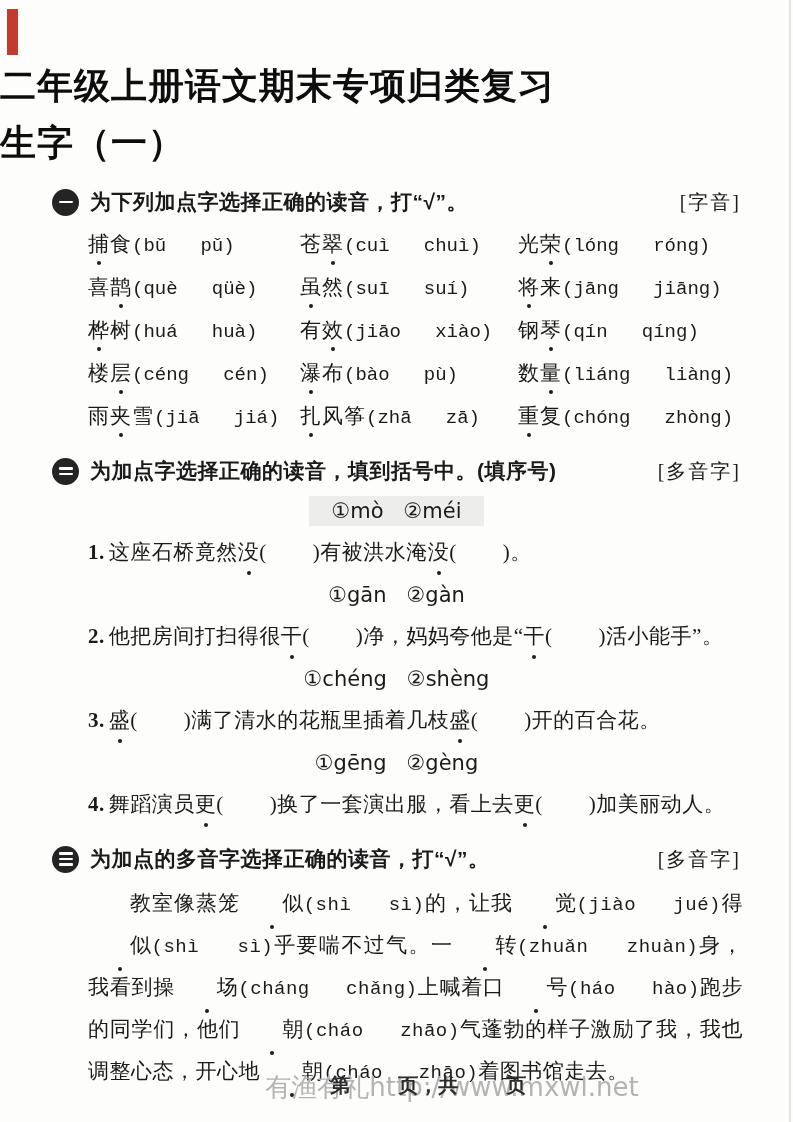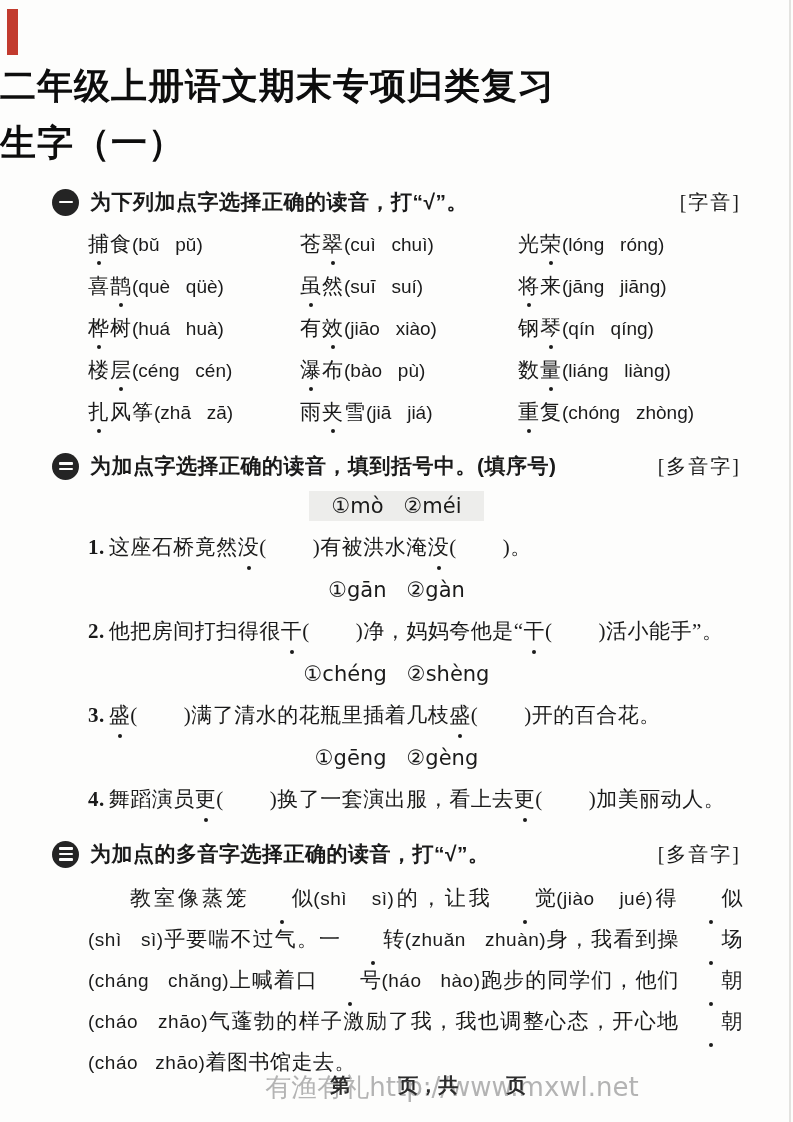--- a/index.html
+++ b/index.html
@@ -64,21 +64,21 @@
   .word-grid{
     display:grid;
     grid-template-columns:212px 218px auto;
     row-gap:11px;
     margin:13px 40px 0 88px;
     font-size:21px;
     line-height:30px;
   }
   .word .cn{letter-spacing:1px;}
   .py{
-    font-family:Liberation Sans, sans-serif;
+    font-family:Liberation Mono, monospace;
     font-size:19px;
     white-space:pre;
     margin-top:40px;
   }
   .u-dot{position:relative;display:inline-block;}
   .u-dot::after{
     content:"";position:absolute;left:50%;bottom:-6px;
     transform:translateX(-50%);
     width:4px;height:4px;border-radius:50%;background:#1c1c1c;
   }
@@ -152,22 +152,22 @@
     <div class="word"><span class="cn"><span>光</span><span class="u-dot">荣</span><span></span></span><span class="py">(lóng   róng)</span></div>
     <div class="word"><span class="cn"><span>喜</span><span class="u-dot">鹊</span><span></span></span><span class="py">(què   qüè)</span></div>
     <div class="word"><span class="cn"><span></span><span class="u-dot">虽</span><span>然</span></span><span class="py">(suī   suí)</span></div>
     <div class="word"><span class="cn"><span></span><span class="u-dot">将</span><span>来</span></span><span class="py">(jāng   jiāng)</span></div>
     <div class="word"><span class="cn"><span></span><span class="u-dot">桦</span><span>树</span></span><span class="py">(huá   huà)</span></div>
     <div class="word"><span class="cn"><span>有</span><span class="u-dot">效</span><span></span></span><span class="py">(jiāo   xiào)</span></div>
     <div class="word"><span class="cn"><span>钢</span><span class="u-dot">琴</span><span></span></span><span class="py">(qín   qíng)</span></div>
     <div class="word"><span class="cn"><span>楼</span><span class="u-dot">层</span><span></span></span><span class="py">(céng   cén)</span></div>
     <div class="word"><span class="cn"><span></span><span class="u-dot">瀑</span><span>布</span></span><span class="py">(bào   pù)</span></div>
     <div class="word"><span class="cn"><span>数</span><span class="u-dot">量</span><span></span></span><span class="py">(liáng   liàng)</span></div>
+    <div class="word"><span class="cn"><span>雨</span><span class="u-dot">夹</span><span>雪</span></span><span class="py">(jiā   jiá)</span></div>
     <div class="word"><span class="cn"><span></span><span class="u-dot">扎</span><span>风筝</span></span><span class="py">(zhā   zā)</span></div>
-    <div class="word"><span class="cn"><span>雨</span><span class="u-dot">夹</span><span>雪</span></span><span class="py">(jiā   jiá)</span></div>
     <div class="word"><span class="cn"><span></span><span class="u-dot">重</span><span>复</span></span><span class="py">(chóng   zhòng)</span></div>
   </div>
 
   <div class="sec-header">
     <div class="badge">
       <span class="bar"></span>
       <span class="bar"></span>
       <span class="sr">二</span>
     </div>
     <div class="sec-title">为加点字选择正确的读音，填到括号中。(填序号)</div>

